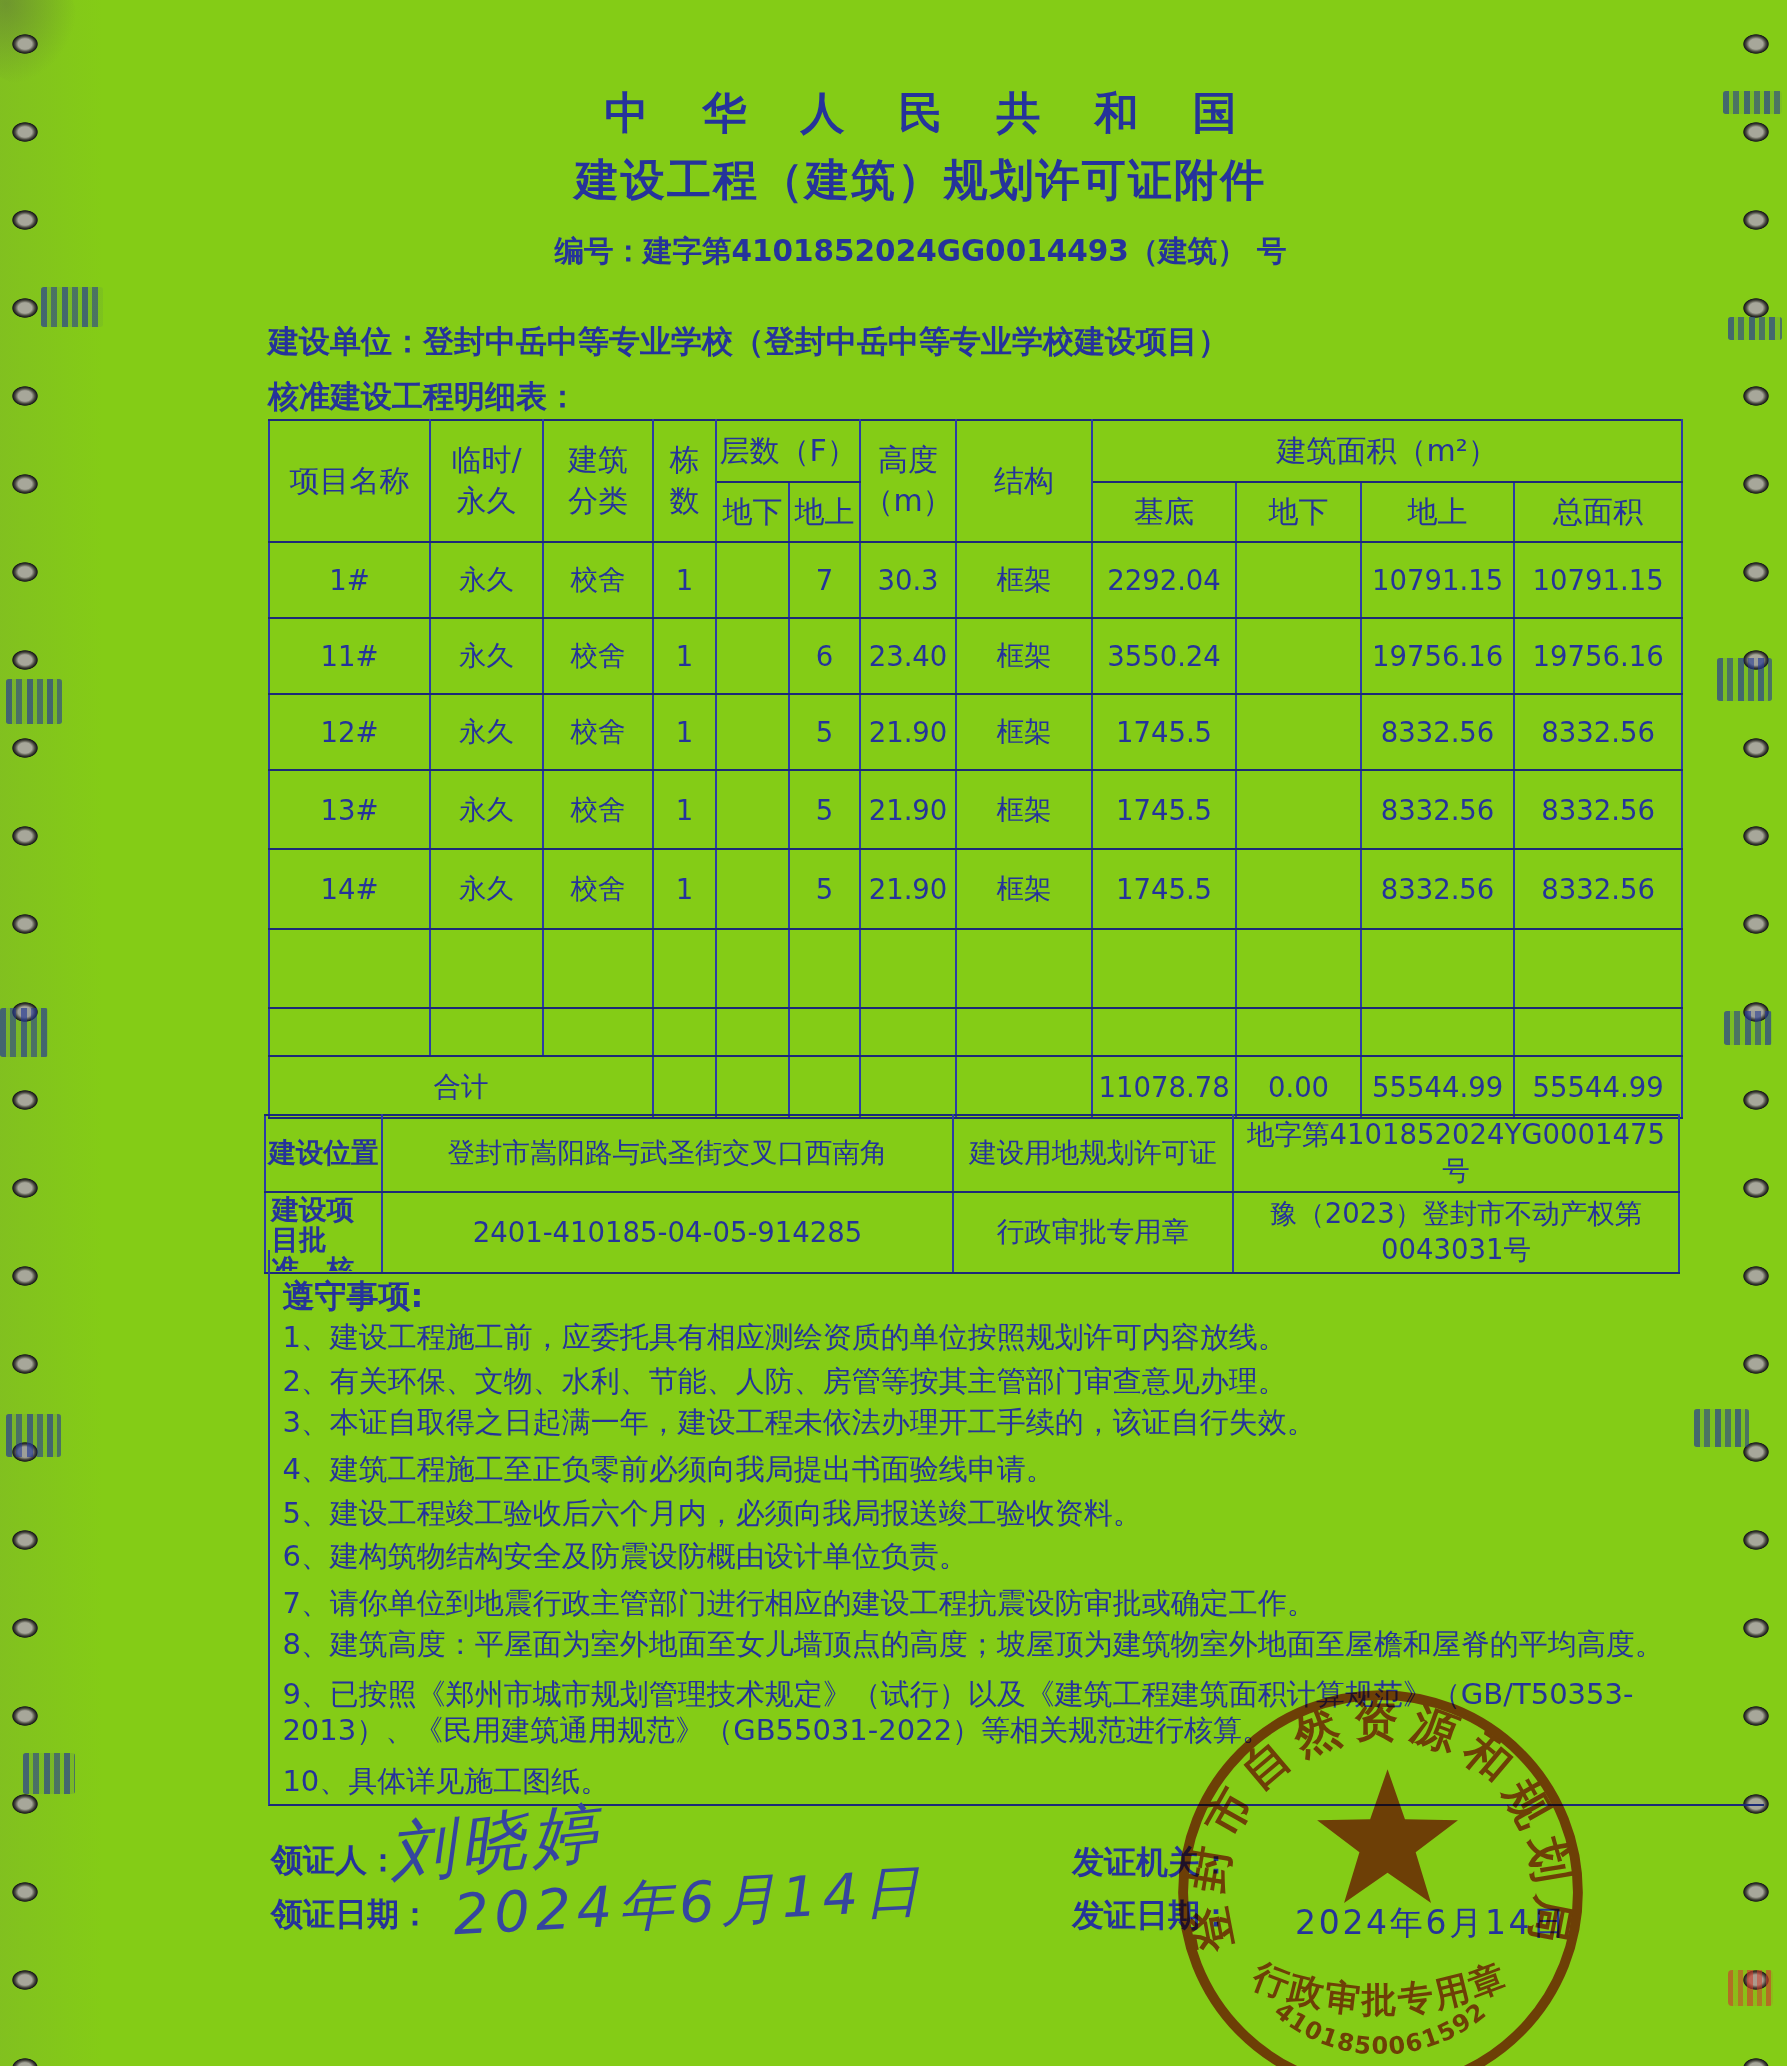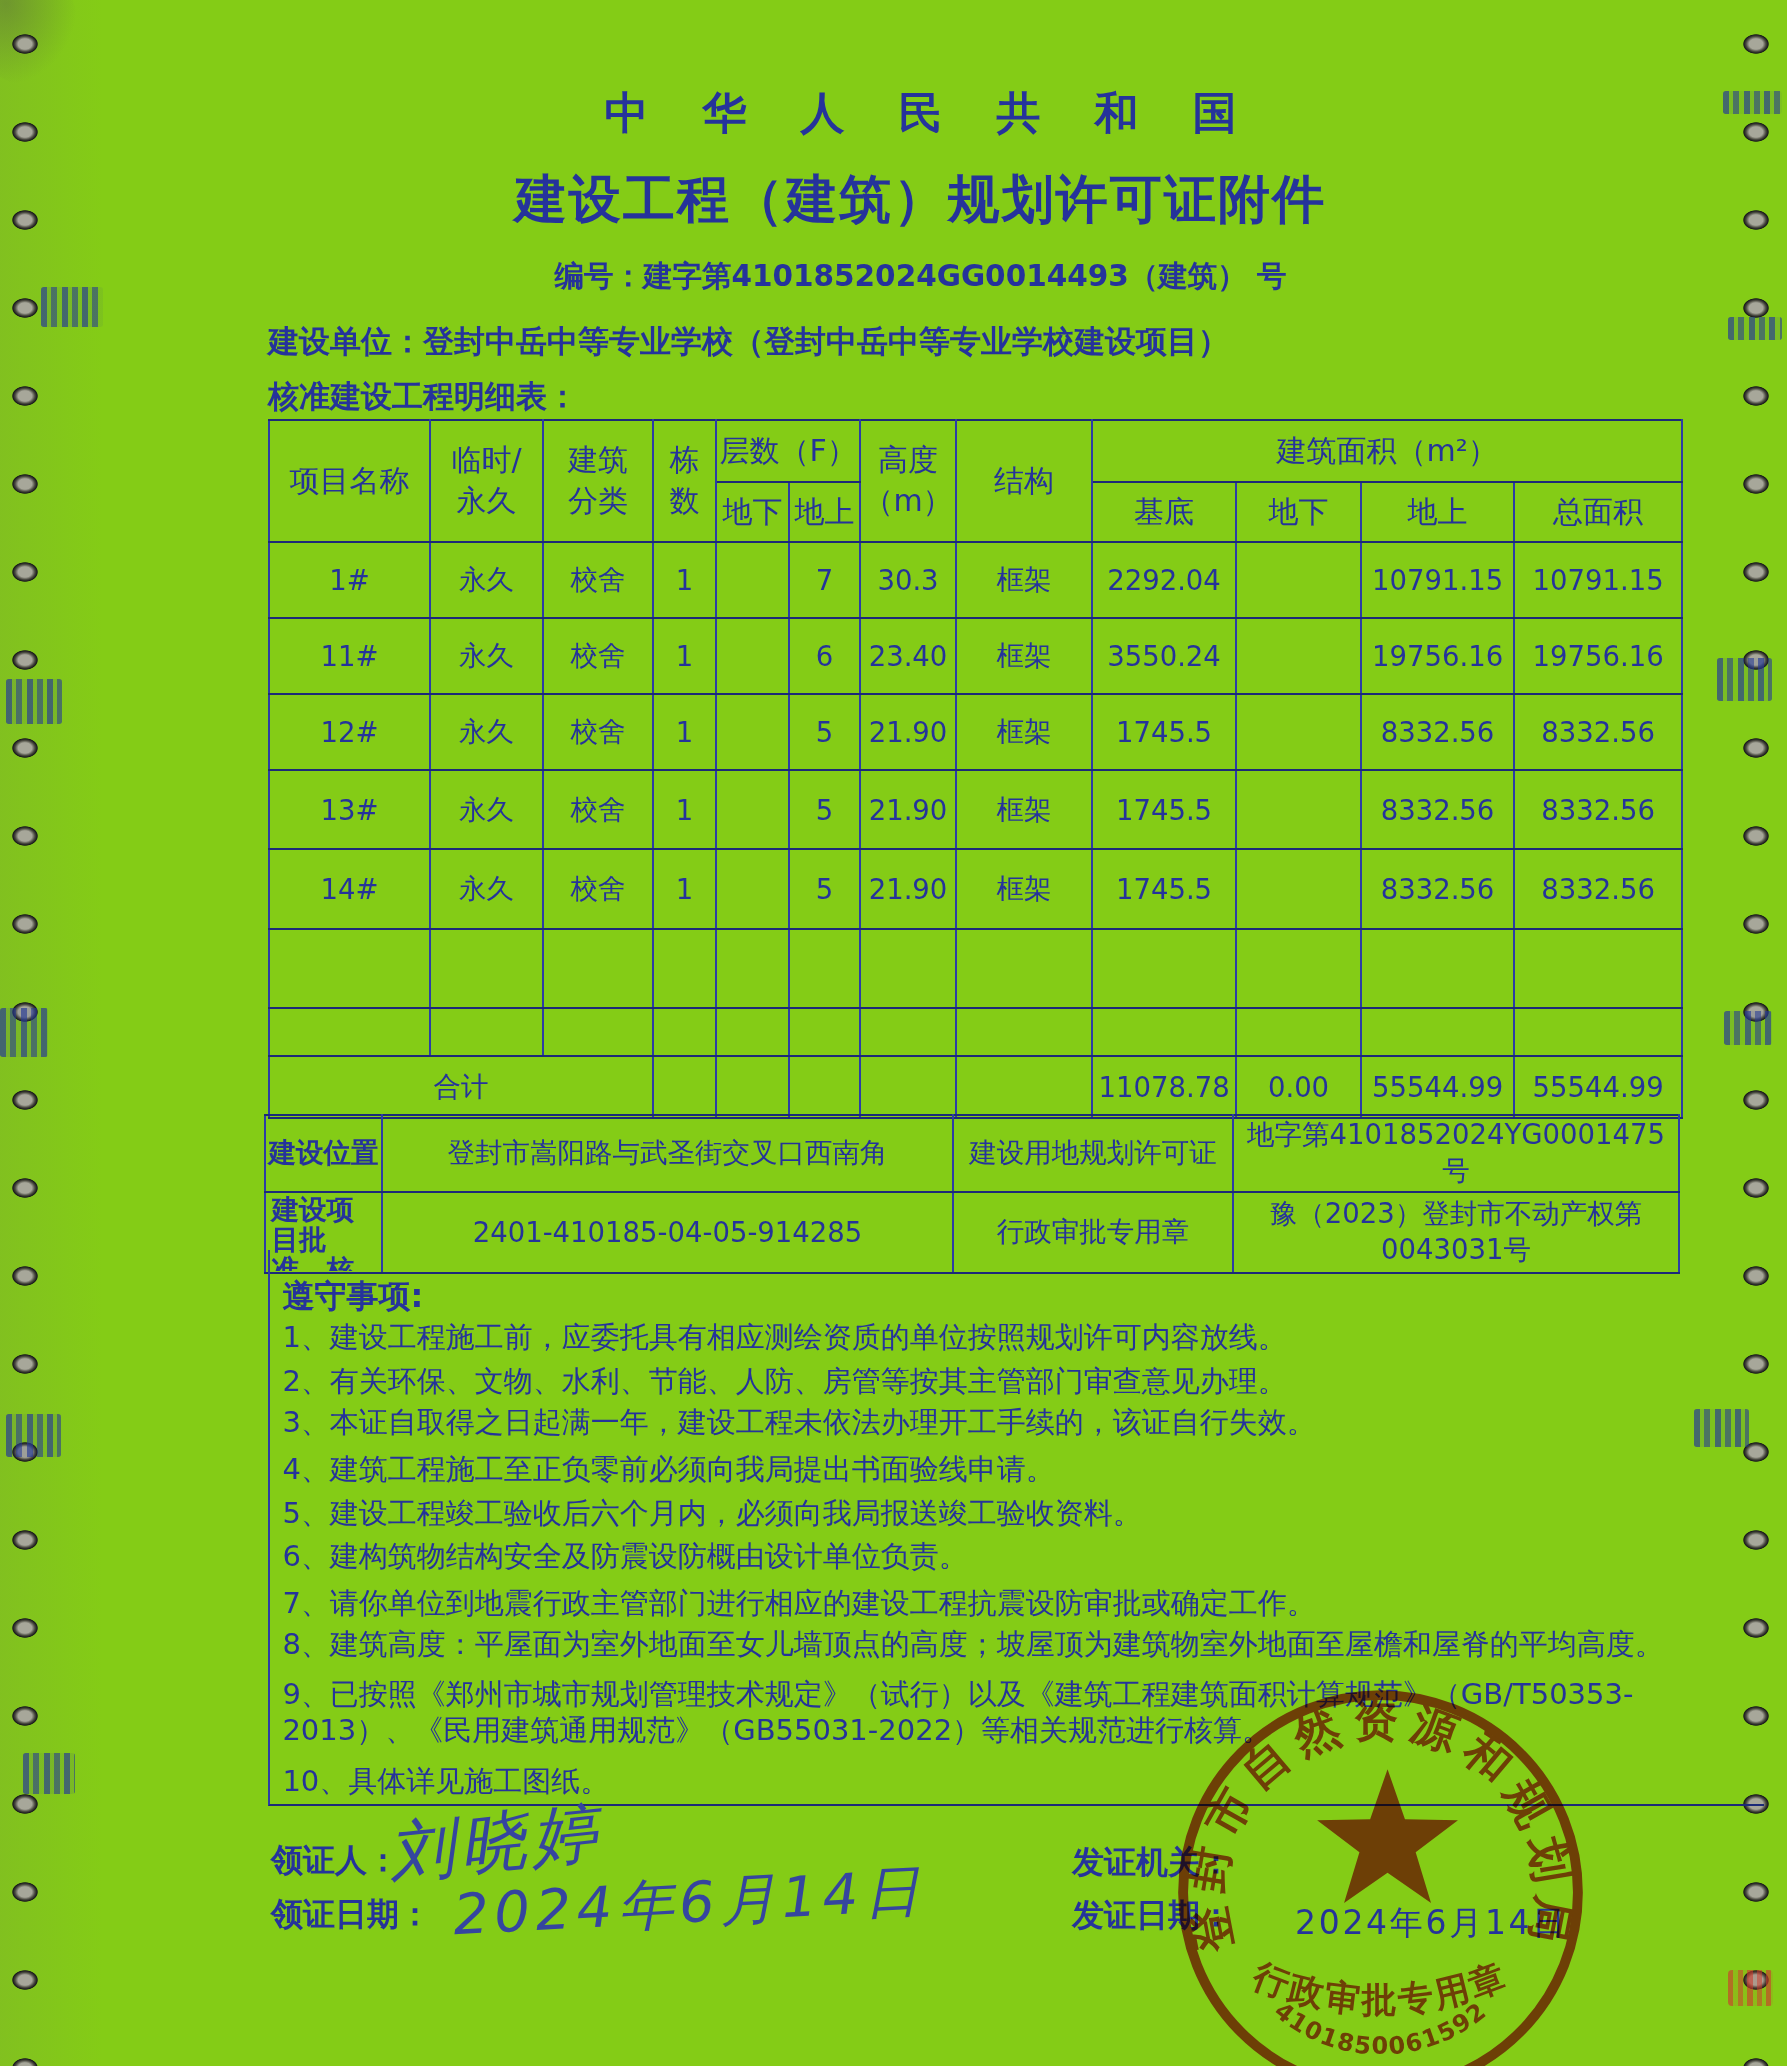--- a/index.html
+++ b/index.html
@@ -31,21 +31,21 @@
     background: repeating-linear-gradient(90deg,
       rgba(38,58,150,.8) 0 6.2px, rgba(38,58,150,.12) 6.2px 10.3px,
       rgba(38,58,150,.7) 10.3px 16px, rgba(38,58,150,.08) 16px 20.6px); }
   .smudge-red { position:absolute; border-radius:4.1px; filter: blur(0.7px); opacity:.8;
     background: repeating-linear-gradient(90deg,
       rgba(205,60,45,.8) 0 5.5px, rgba(205,60,45,.15) 5.5px 9.6px,
       rgba(205,60,45,.7) 9.6px 15px, rgba(205,60,45,.1) 15px 19px); }
 
   .title-wrap { position:absolute; left:268px; top:84px; width:1305px; text-align:center; }
   .country-title { font-size:44px; font-weight:bold; letter-spacing:54px; padding-left:54px; }
-  .doc-title { margin-top:22px; font-size:52px; font-weight:bold; letter-spacing:2.1px; }
+  .doc-title { margin-top:8px; font-size:44px; font-weight:bold; letter-spacing:2.1px; }
   .serial-line { margin-top:22px; font-size:29.5px; font-weight:bold; }
 
   .unit-line { position:absolute; left:268px; top:321px; font-size:31px; font-weight:bold; }
   .table-caption { position:absolute; left:268px; top:376px; font-size:31px; font-weight:bold; }
 
   table { border-collapse: collapse; table-layout: fixed; }
   .main-table { position:absolute; left:268px; top:419px; width:1415px; }
   .info-table { position:absolute; left:264px; top:1114px; width:1415px; }
   th, td {
     border-left:2.1px solid #2c3da5; border-right:2.1px solid #2c3da5;

